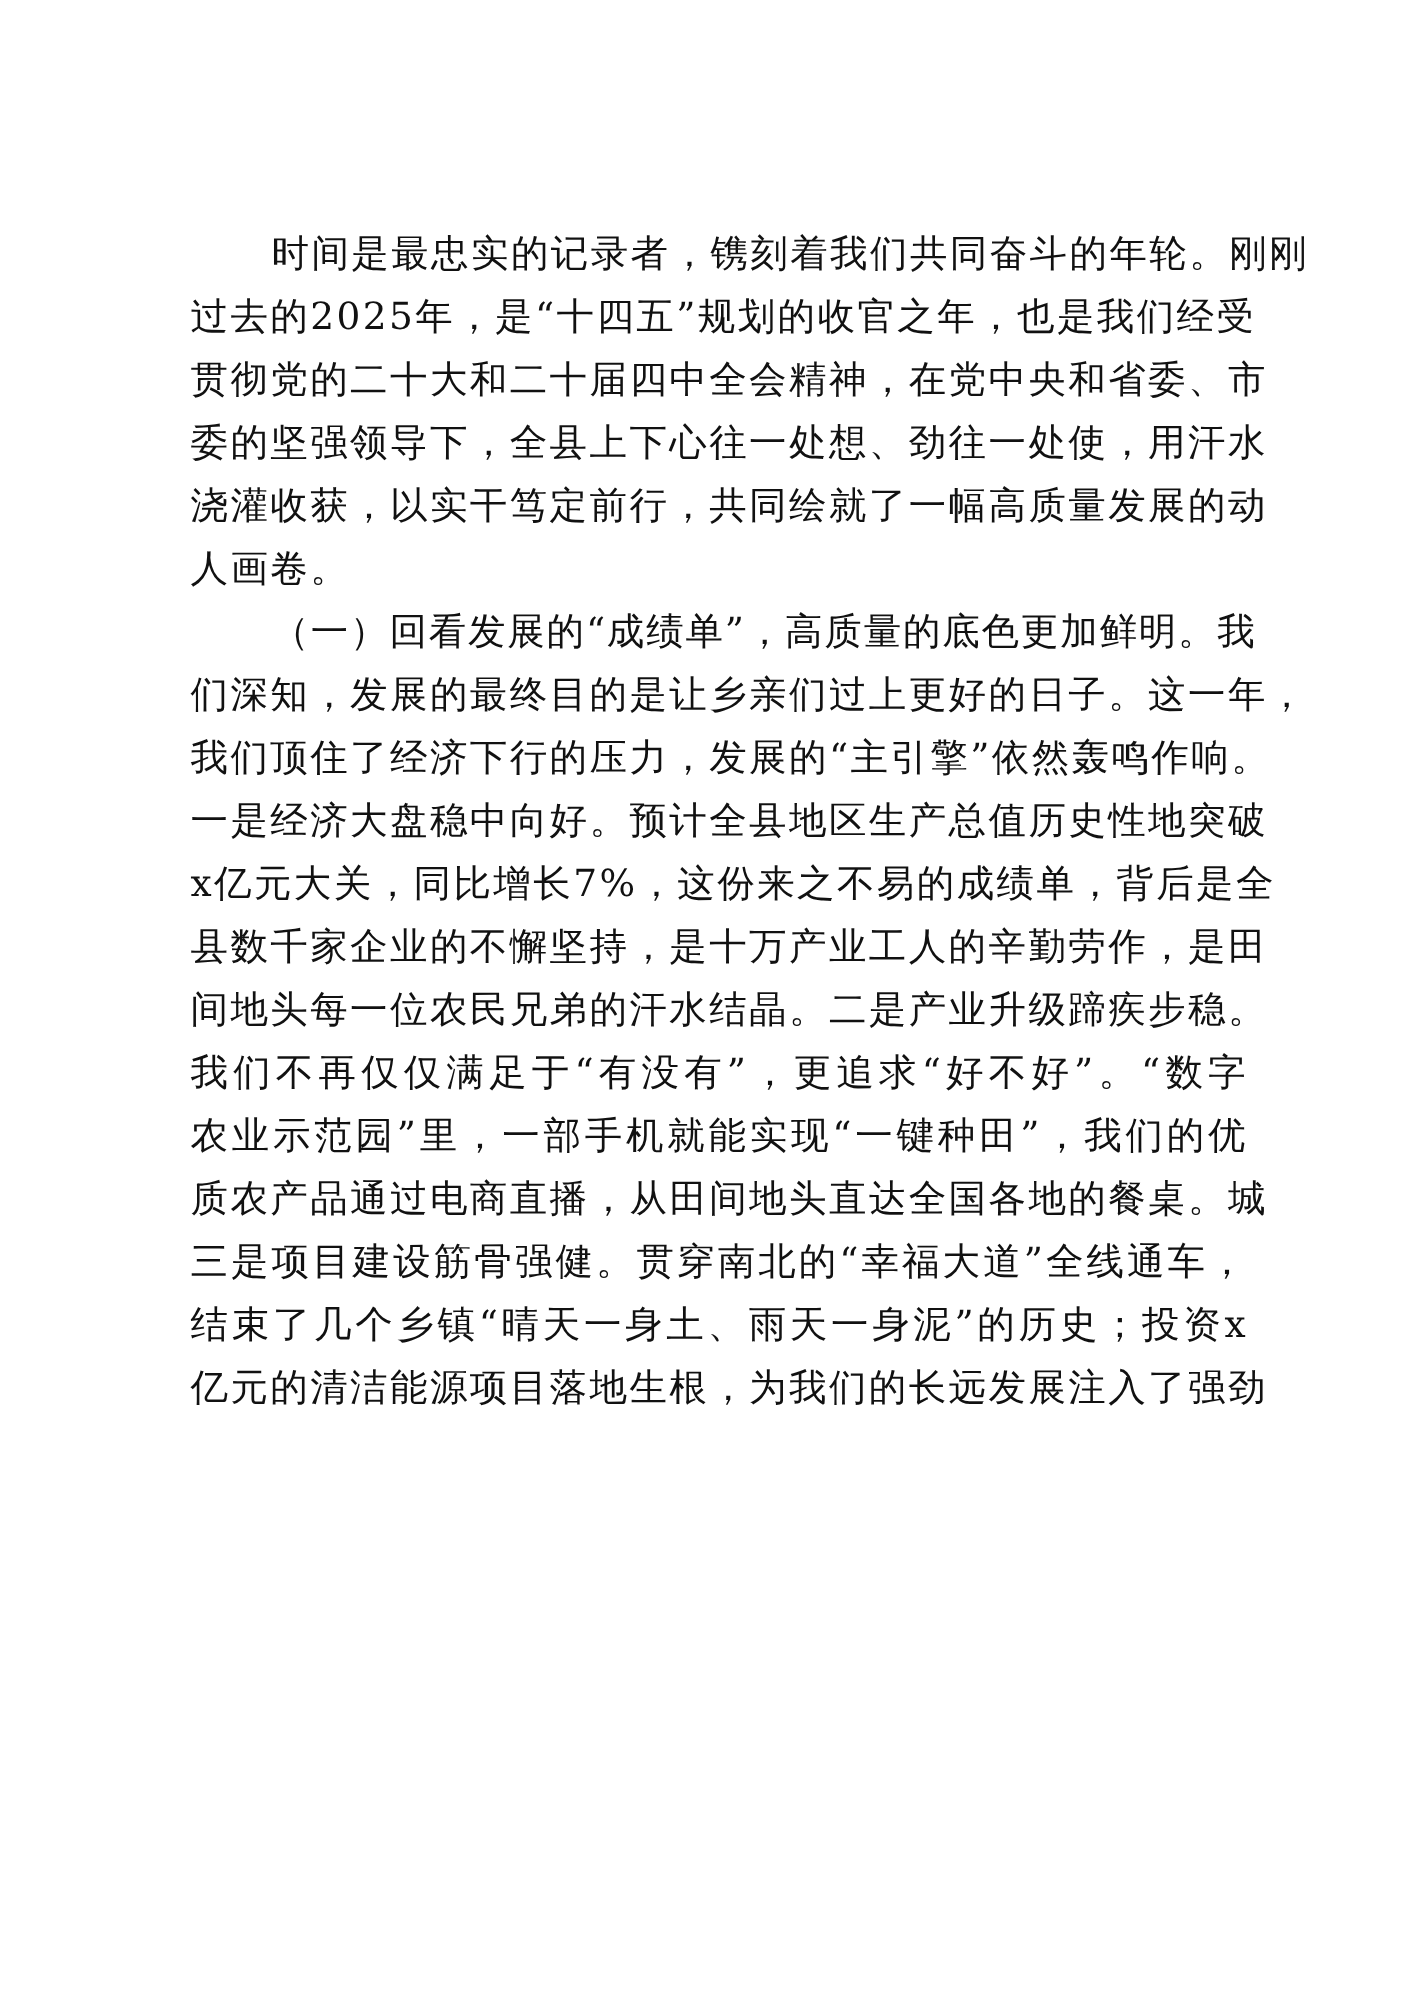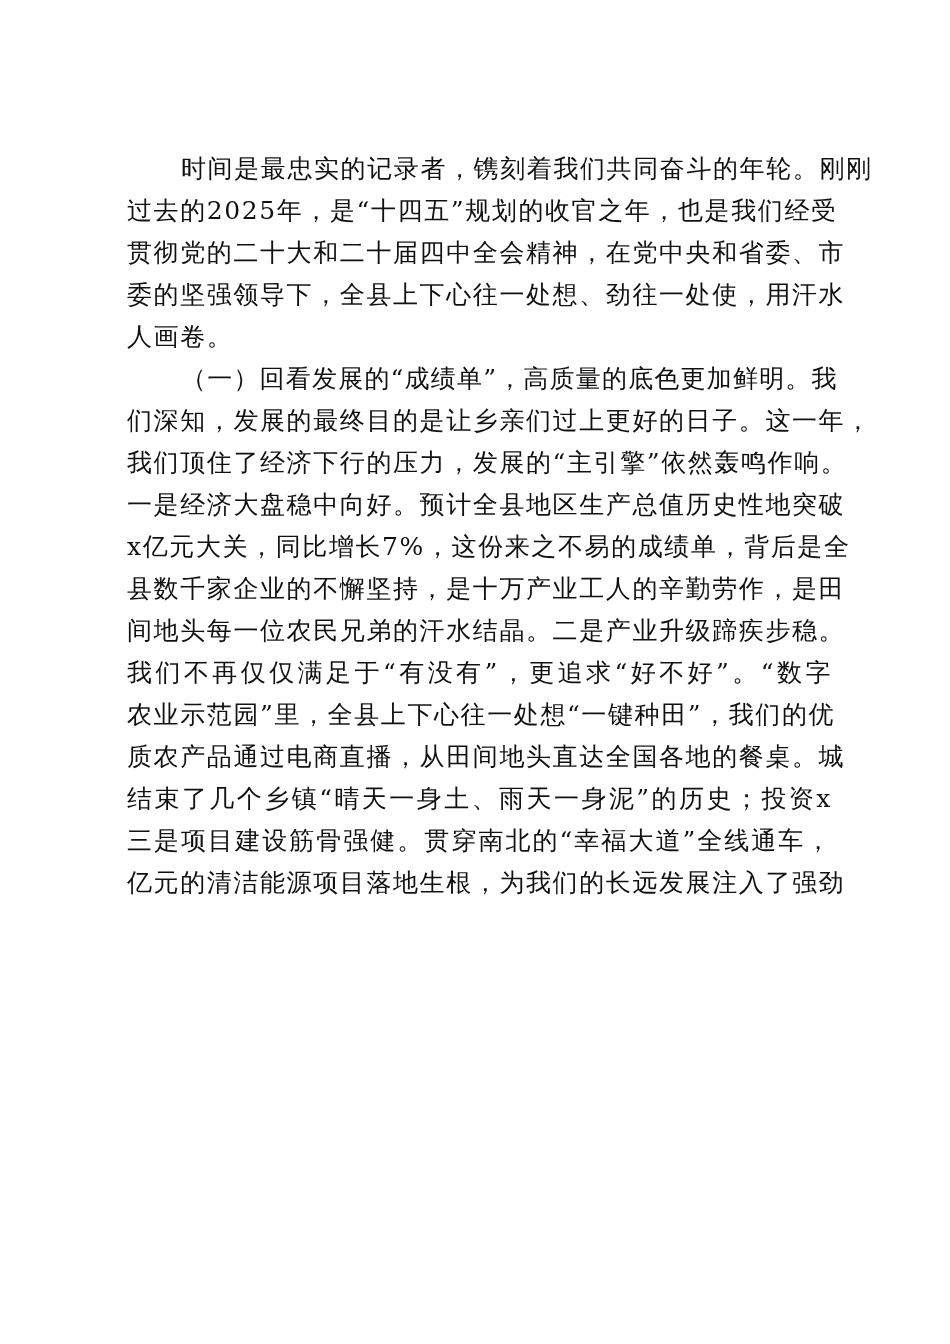--- a/index.html
+++ b/index.html
@@ -62,20 +62,23 @@
       </div>
     <div class="line">
         <span class="t">过去的2025年，是“十四五”规划的收官之年，也是我们经受</span>
       </div>
     <div class="line">
         <span class="t">贯彻党的二十大和二十届四中全会精神，在党中央和省委、市</span>
       </div>
     <div class="line">
         <span class="t">委的坚强领导下，全县上下心往一处想、劲往一处使，用汗水</span>
       </div>
+    <div class="line">
+        <span class="t">浇灌收获，以实干笃定前行，共同绘就了一幅高质量发展的动</span>
+      </div>
     <div class="line last">
         <span class="t">人画卷。</span>
       </div>
   </div>
 
   <div>
     <div class="line indent">
       <span class="t"><span class="heading">（一）回看发展的“成绩单”，高质量的底色更加鲜明。</span><span>我</span></span>
     </div>
     <div class="line">
@@ -93,29 +96,29 @@
     <div class="line">
         <span class="t">县数千家企业的不懈坚持，是十万产业工人的辛勤劳作，是田</span>
       </div>
     <div class="line">
         <span class="t">间地头每一位农民兄弟的汗水结晶。二是产业升级蹄疾步稳。</span>
       </div>
     <div class="line">
         <span class="t">我们不再仅仅满足于“有没有”，更追求“好不好”。“数字</span>
       </div>
     <div class="line">
-        <span class="t">农业示范园”里，全县上下心往一处想“一键种田”，我们的优</span>
+        <span class="t">农业示范园”里，一部手机就能实现“一键种田”，我们的优</span>
       </div>
     <div class="line">
         <span class="t">质农产品通过电商直播，从田间地头直达全国各地的餐桌。城</span>
       </div>
     <div class="line">
-        <span class="t">结束了几个乡镇“晴天一身土、雨天一身泥”的历史；投资x</span>
+        <span class="t">三是项目建设筋骨强健。贯穿南北的“幸福大道”全线通车，</span>
       </div>
     <div class="line">
-        <span class="t">三是项目建设筋骨强健。贯穿南北的“幸福大道”全线通车，</span>
+        <span class="t">结束了几个乡镇“晴天一身土、雨天一身泥”的历史；投资x</span>
       </div>
     <div class="line">
         <span class="t">亿元的清洁能源项目落地生根，为我们的长远发展注入了强劲</span>
       </div>
   </div>
 
 </div>
 
 </body></html>

